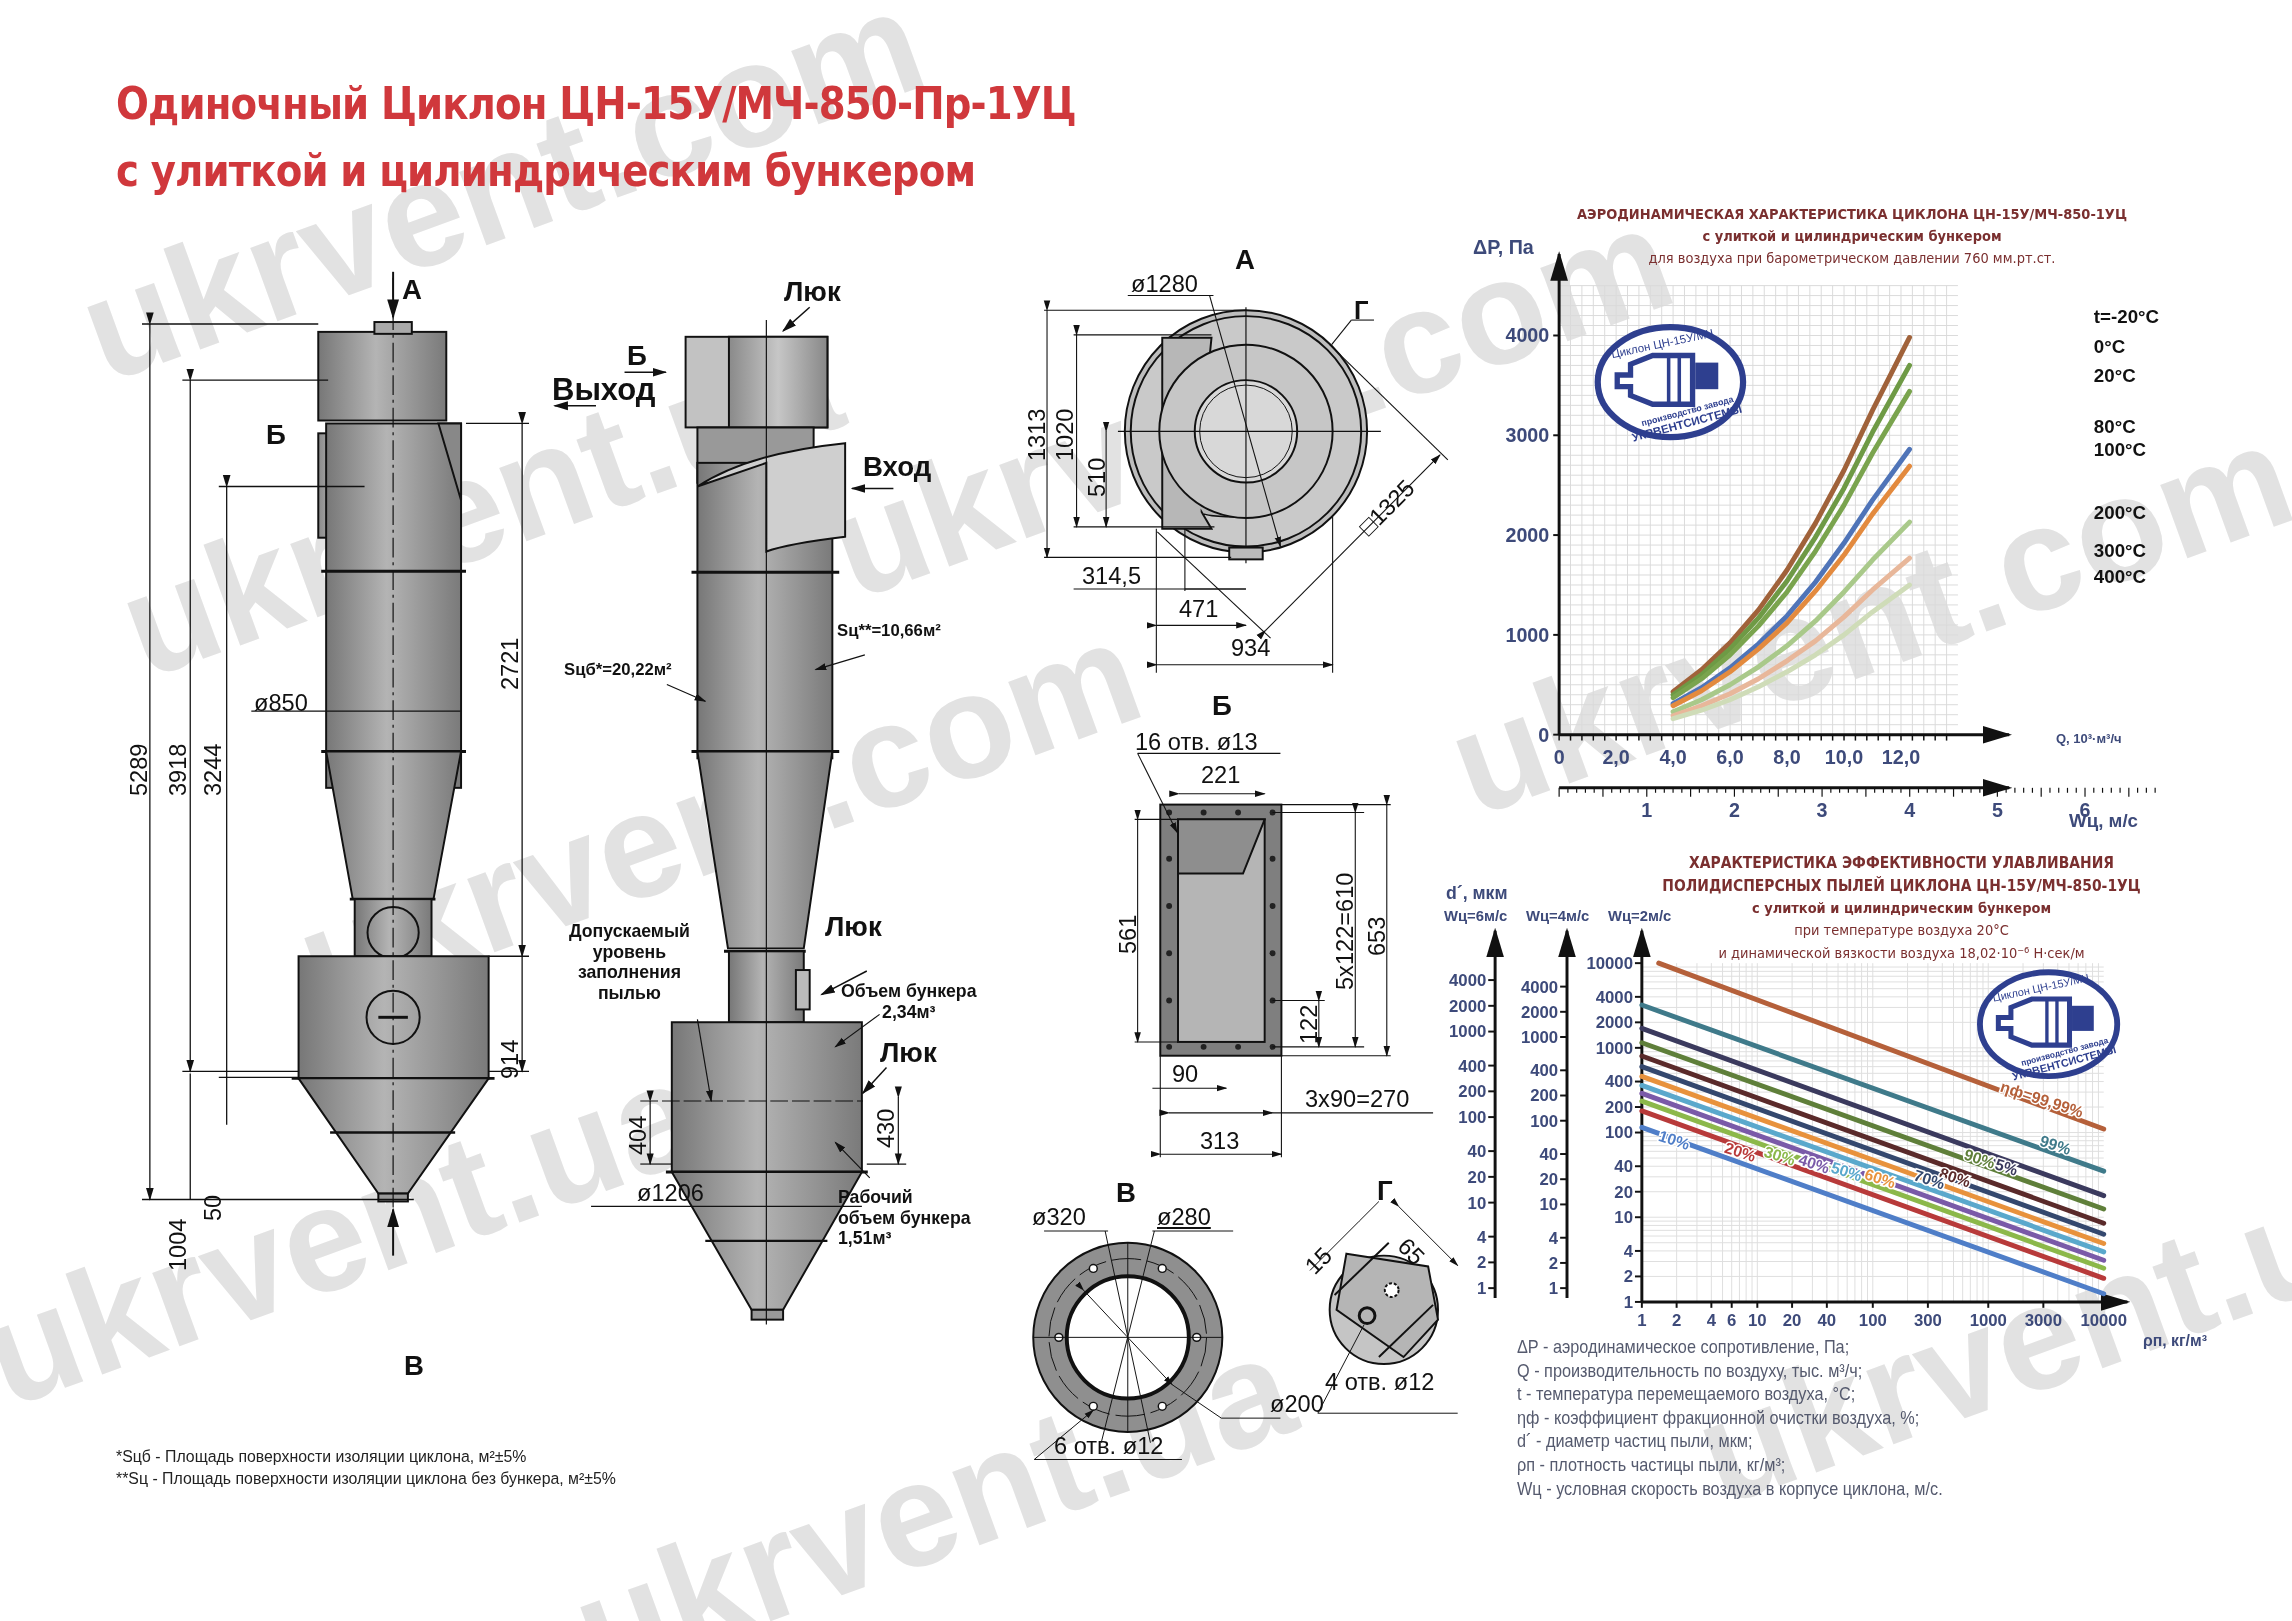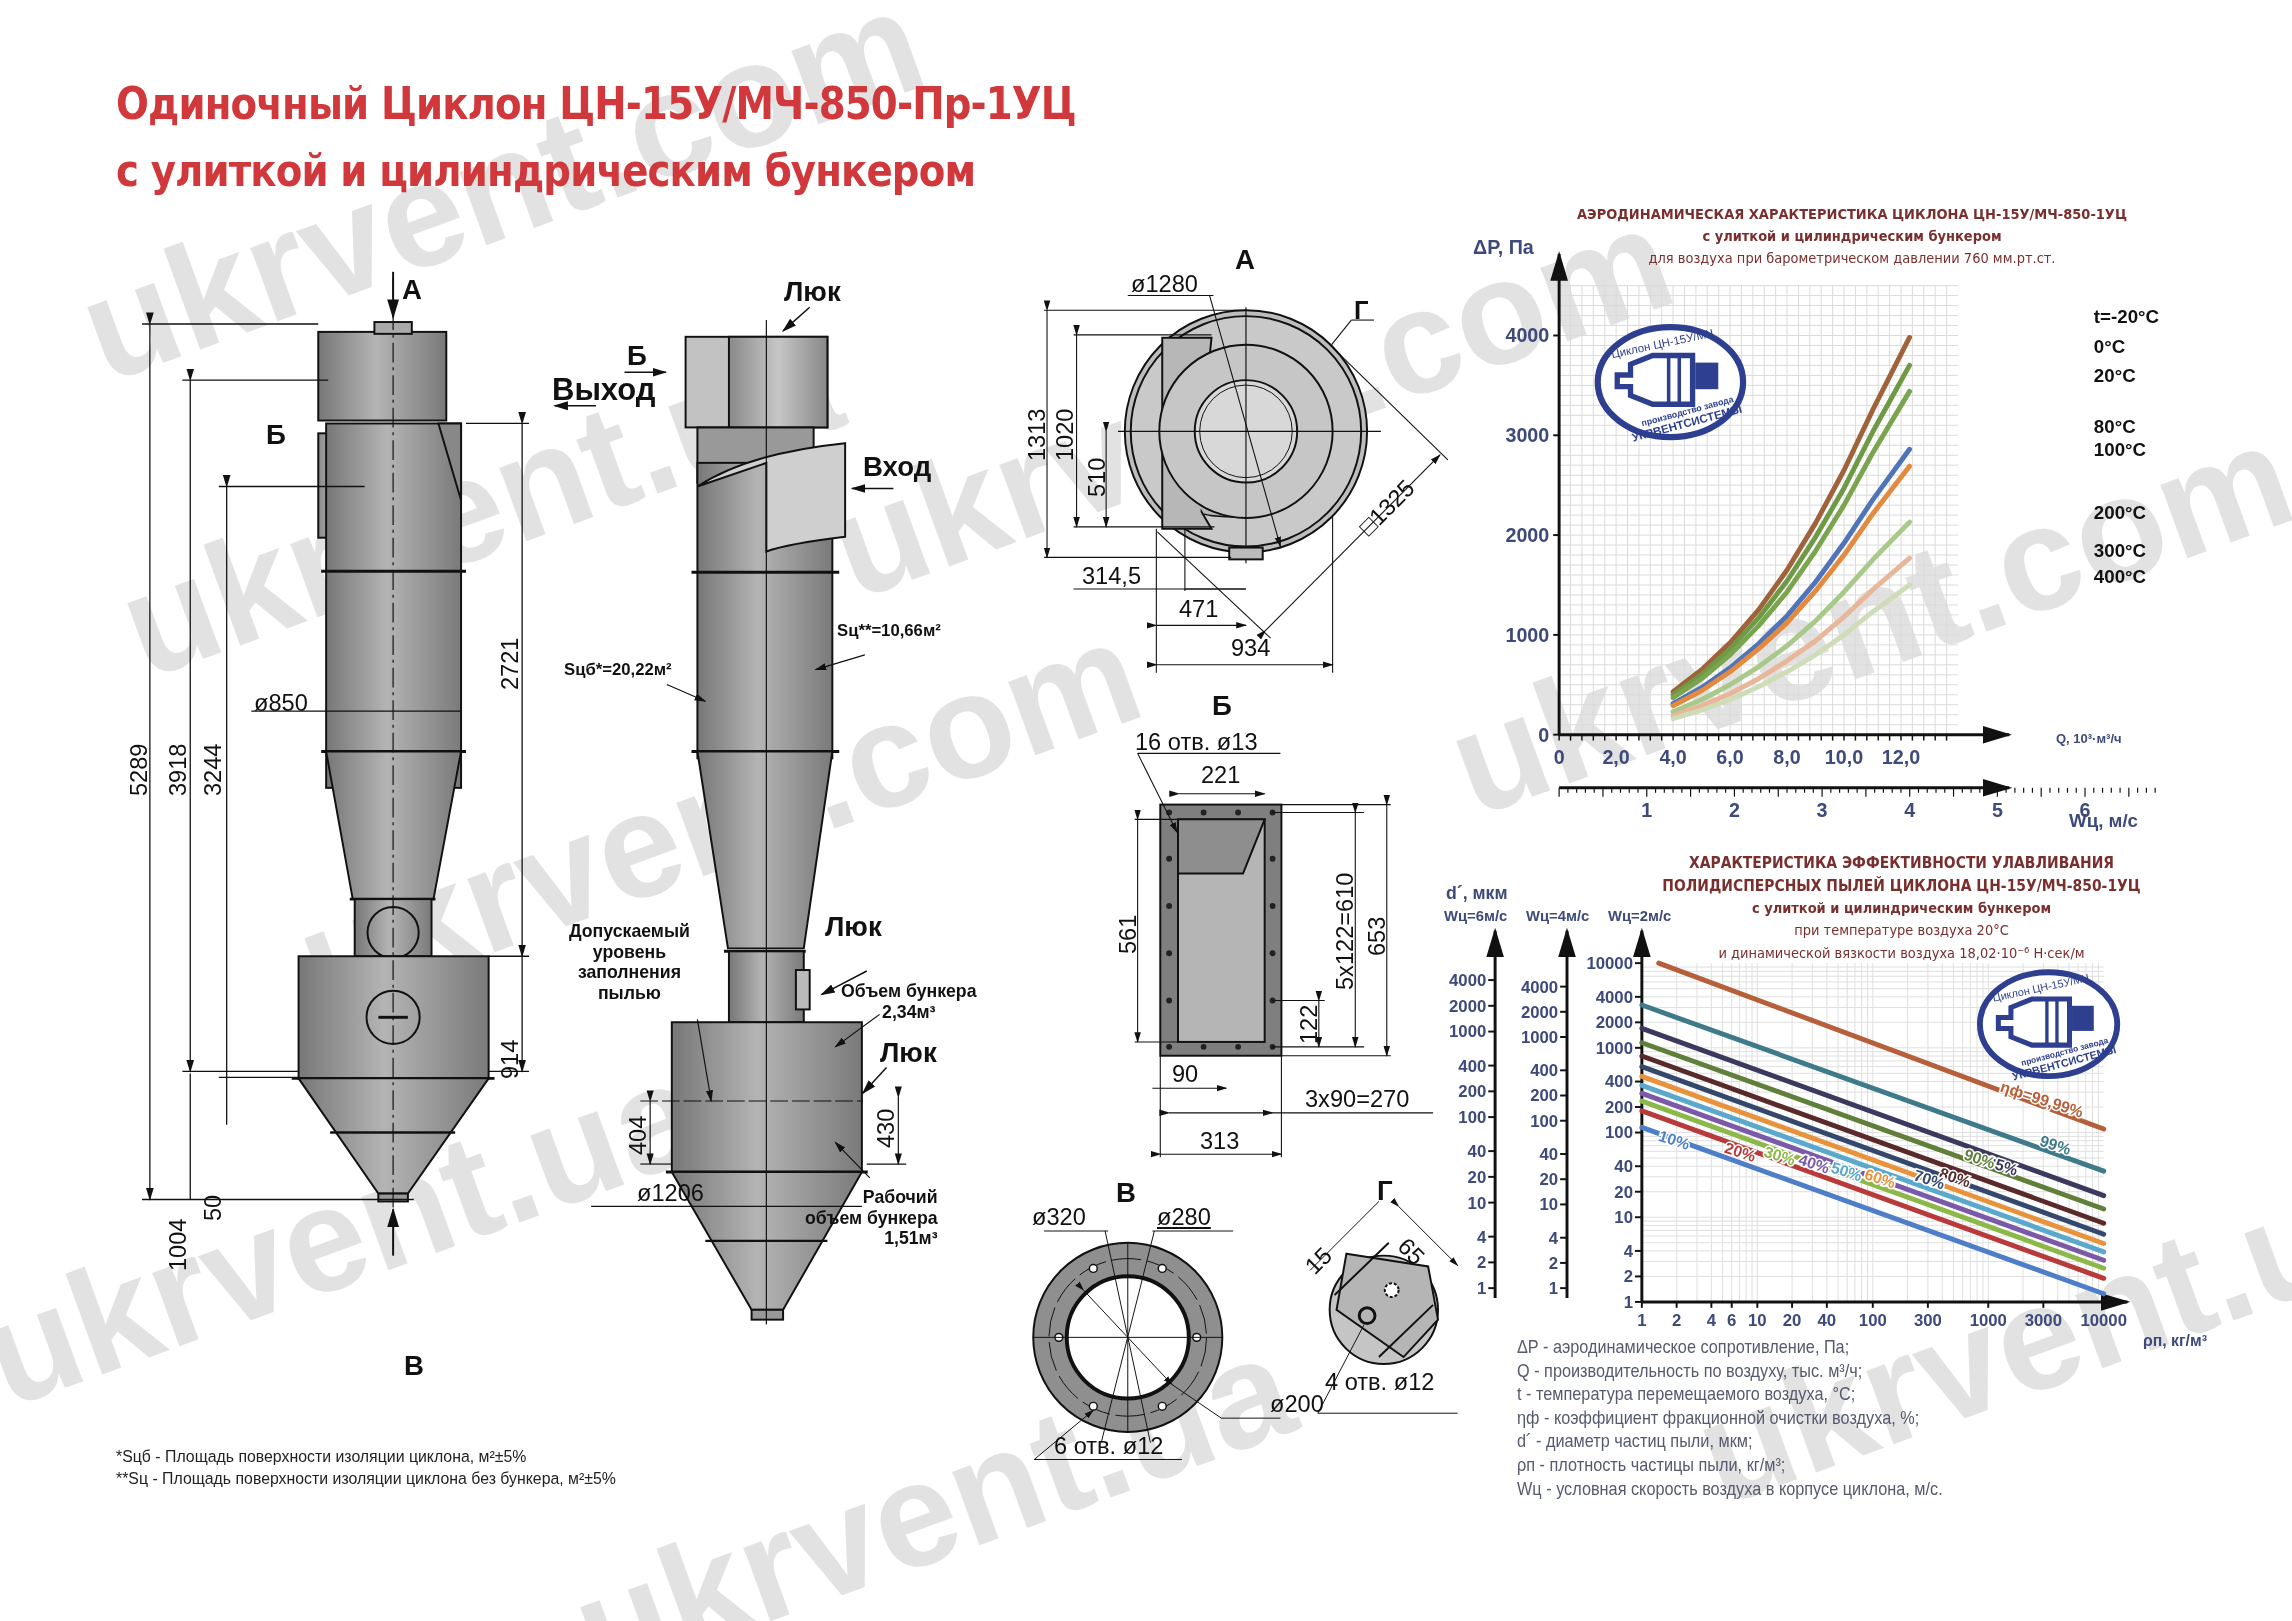--- a/index.html
+++ b/index.html
@@ -744,21 +744,21 @@
 <div class="lbl" style="left:569px;top:921px;font-size:17.7px;text-align:center;line-height:20.7px;">
   <div>Допускаемый</div>
   <div>уровень</div>
   <div>заполнения</div>
   <div>пылью</div>
 </div>
 <div class="lbl" style="left:841px;top:981px;font-size:17.7px;text-align:center;line-height:20.7px;">
   <div>Объем бункера</div>
   <div>2,34м³</div>
 </div>
-<div class="lbl" style="left:805px;top:1187px;font-size:17.7px;text-align:right;line-height:20.7px;">
+<div class="lbl" style="left:838px;top:1187px;font-size:17.7px;text-align:left;line-height:20.7px;">
   <div>Рабочий</div>
   <div>объем бункера</div>
   <div>1,51м³</div>
 </div>
 <div class="dim vert" style="left:625px;top:1155px;">404</div>
 <div class="dim vert" style="left:873px;top:1148px;">430</div>
 <div class="dim" style="left:593px;top:1180px;margin-left:44px;">ø1206</div>
 
 <div class="lbl" style="left:1235px;top:244px;font-size:27.6px;">А</div>
 <div class="lbl" style="left:1354px;top:296px;font-size:25.6px;">Г</div>

